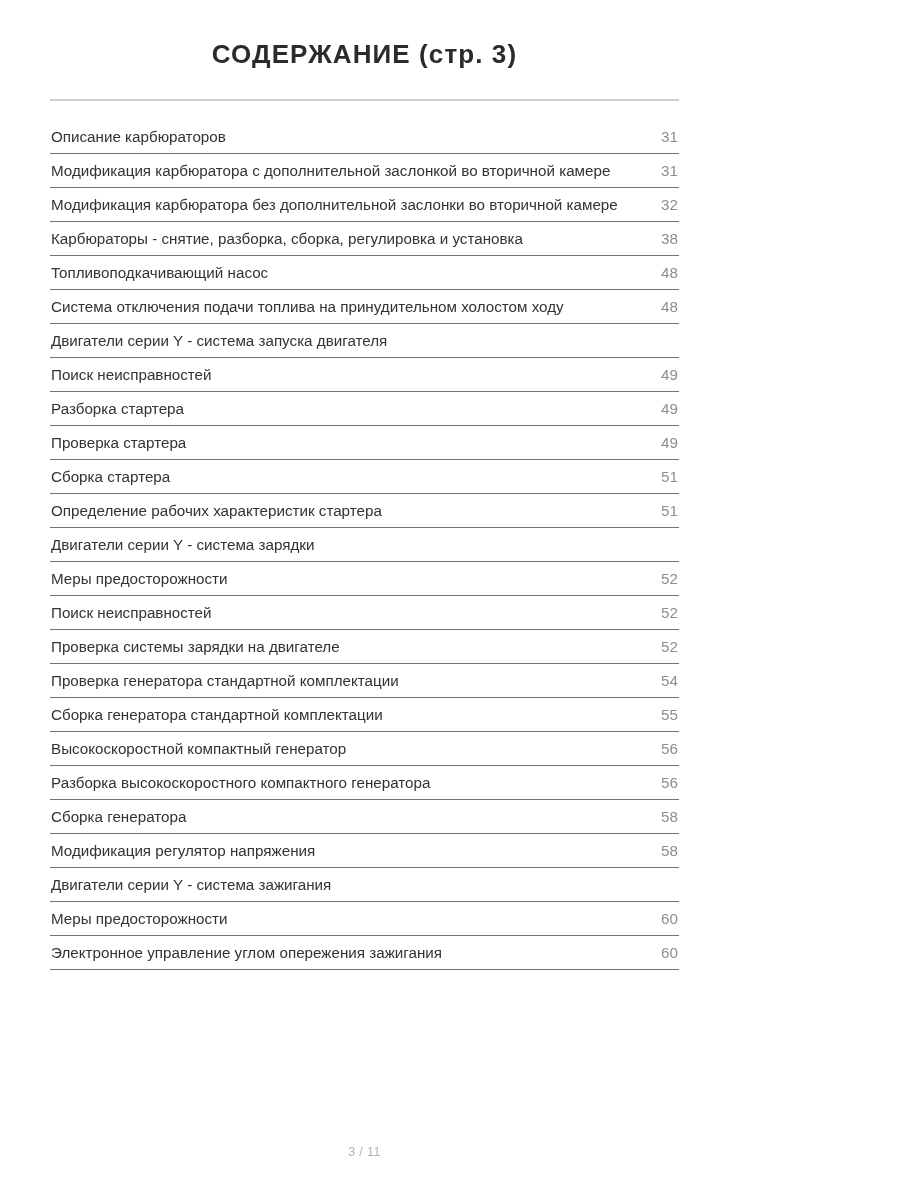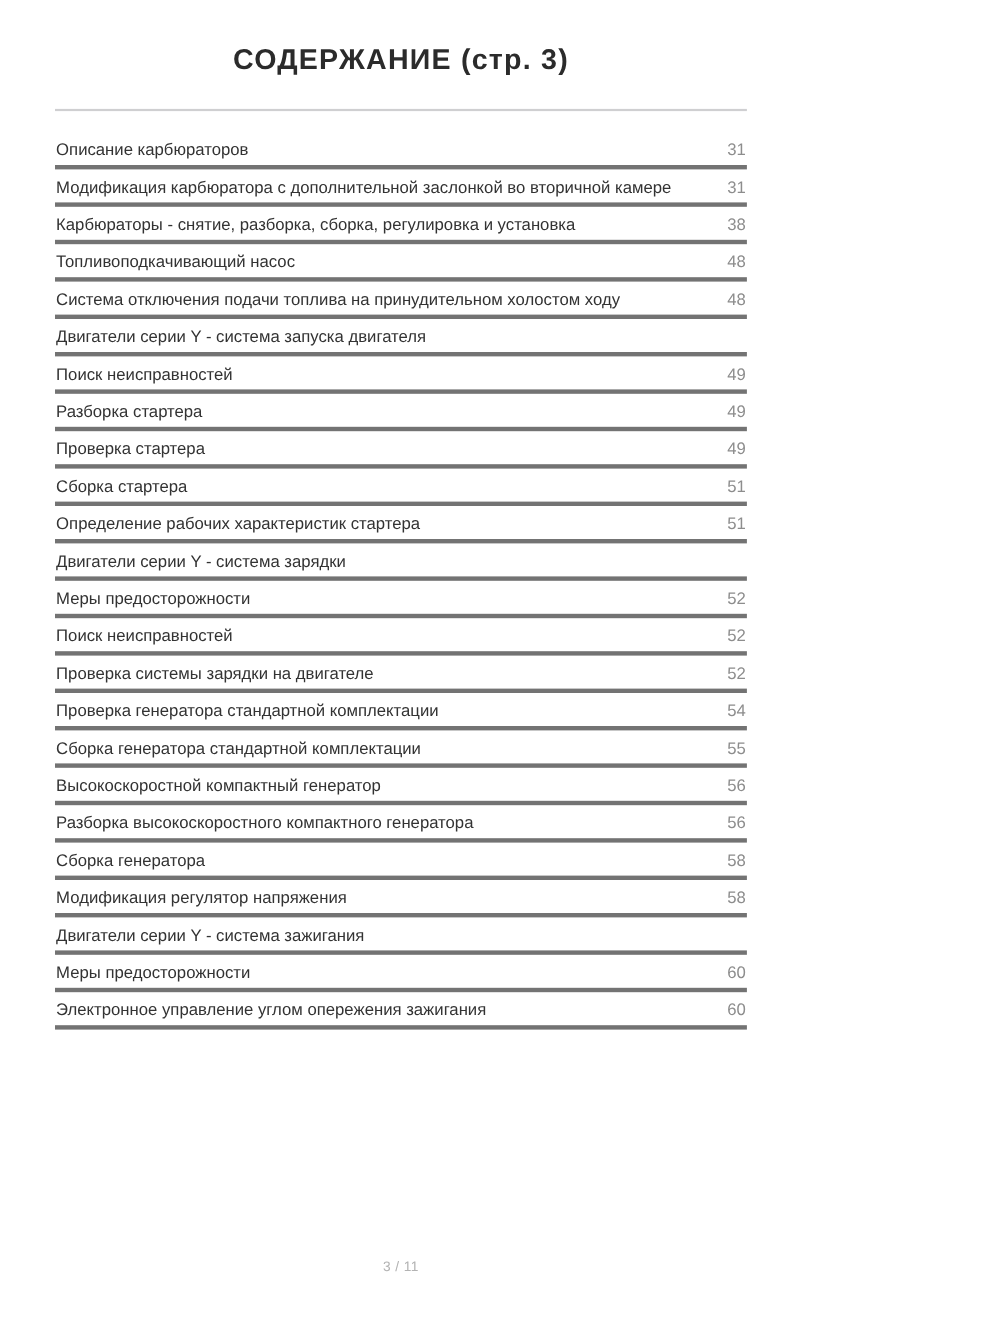--- a/index.html
+++ b/index.html
@@ -50,21 +50,21 @@
     margin: 19px 50px 0 50px;
     flex: 0 0 auto;
   }
 
   .toc-row {
     display: flex;
     align-items: baseline;
     justify-content: space-between;
     height: 34px;
     box-sizing: border-box;
-    border-bottom: 4px solid #737373;
+    border-bottom: 1px solid #737373;
     padding: 0 1px;
   }
   .toc-row:first-child {
     border-top: none;
   }
 
   .toc-label {
     font-size: 15.2px;
     color: #333333;
     line-height: 34px;
@@ -110,20 +110,24 @@
   <div class="toc" id="toc-list">
       <div class="toc-row">
         <span class="toc-label">Описание карбюраторов</span>
         <span class="toc-page">31</span>
       </div>
       <div class="toc-row">
         <span class="toc-label">Модификация карбюратора с дополнительной заслонкой во вторичной камере</span>
         <span class="toc-page">31</span>
       </div>
       <div class="toc-row">
+        <span class="toc-label">Модификация карбюратора без дополнительной заслонки во вторичной камере</span>
+        <span class="toc-page">32</span>
+      </div>
+      <div class="toc-row">
         <span class="toc-label">Карбюраторы - снятие, разборка, сборка, регулировка и установка</span>
         <span class="toc-page">38</span>
       </div>
       <div class="toc-row">
         <span class="toc-label">Топливоподкачивающий насос</span>
         <span class="toc-page">48</span>
       </div>
       <div class="toc-row">
         <span class="toc-label">Система отключения подачи топлива на принудительном холостом ходу</span>
         <span class="toc-page">48</span>

